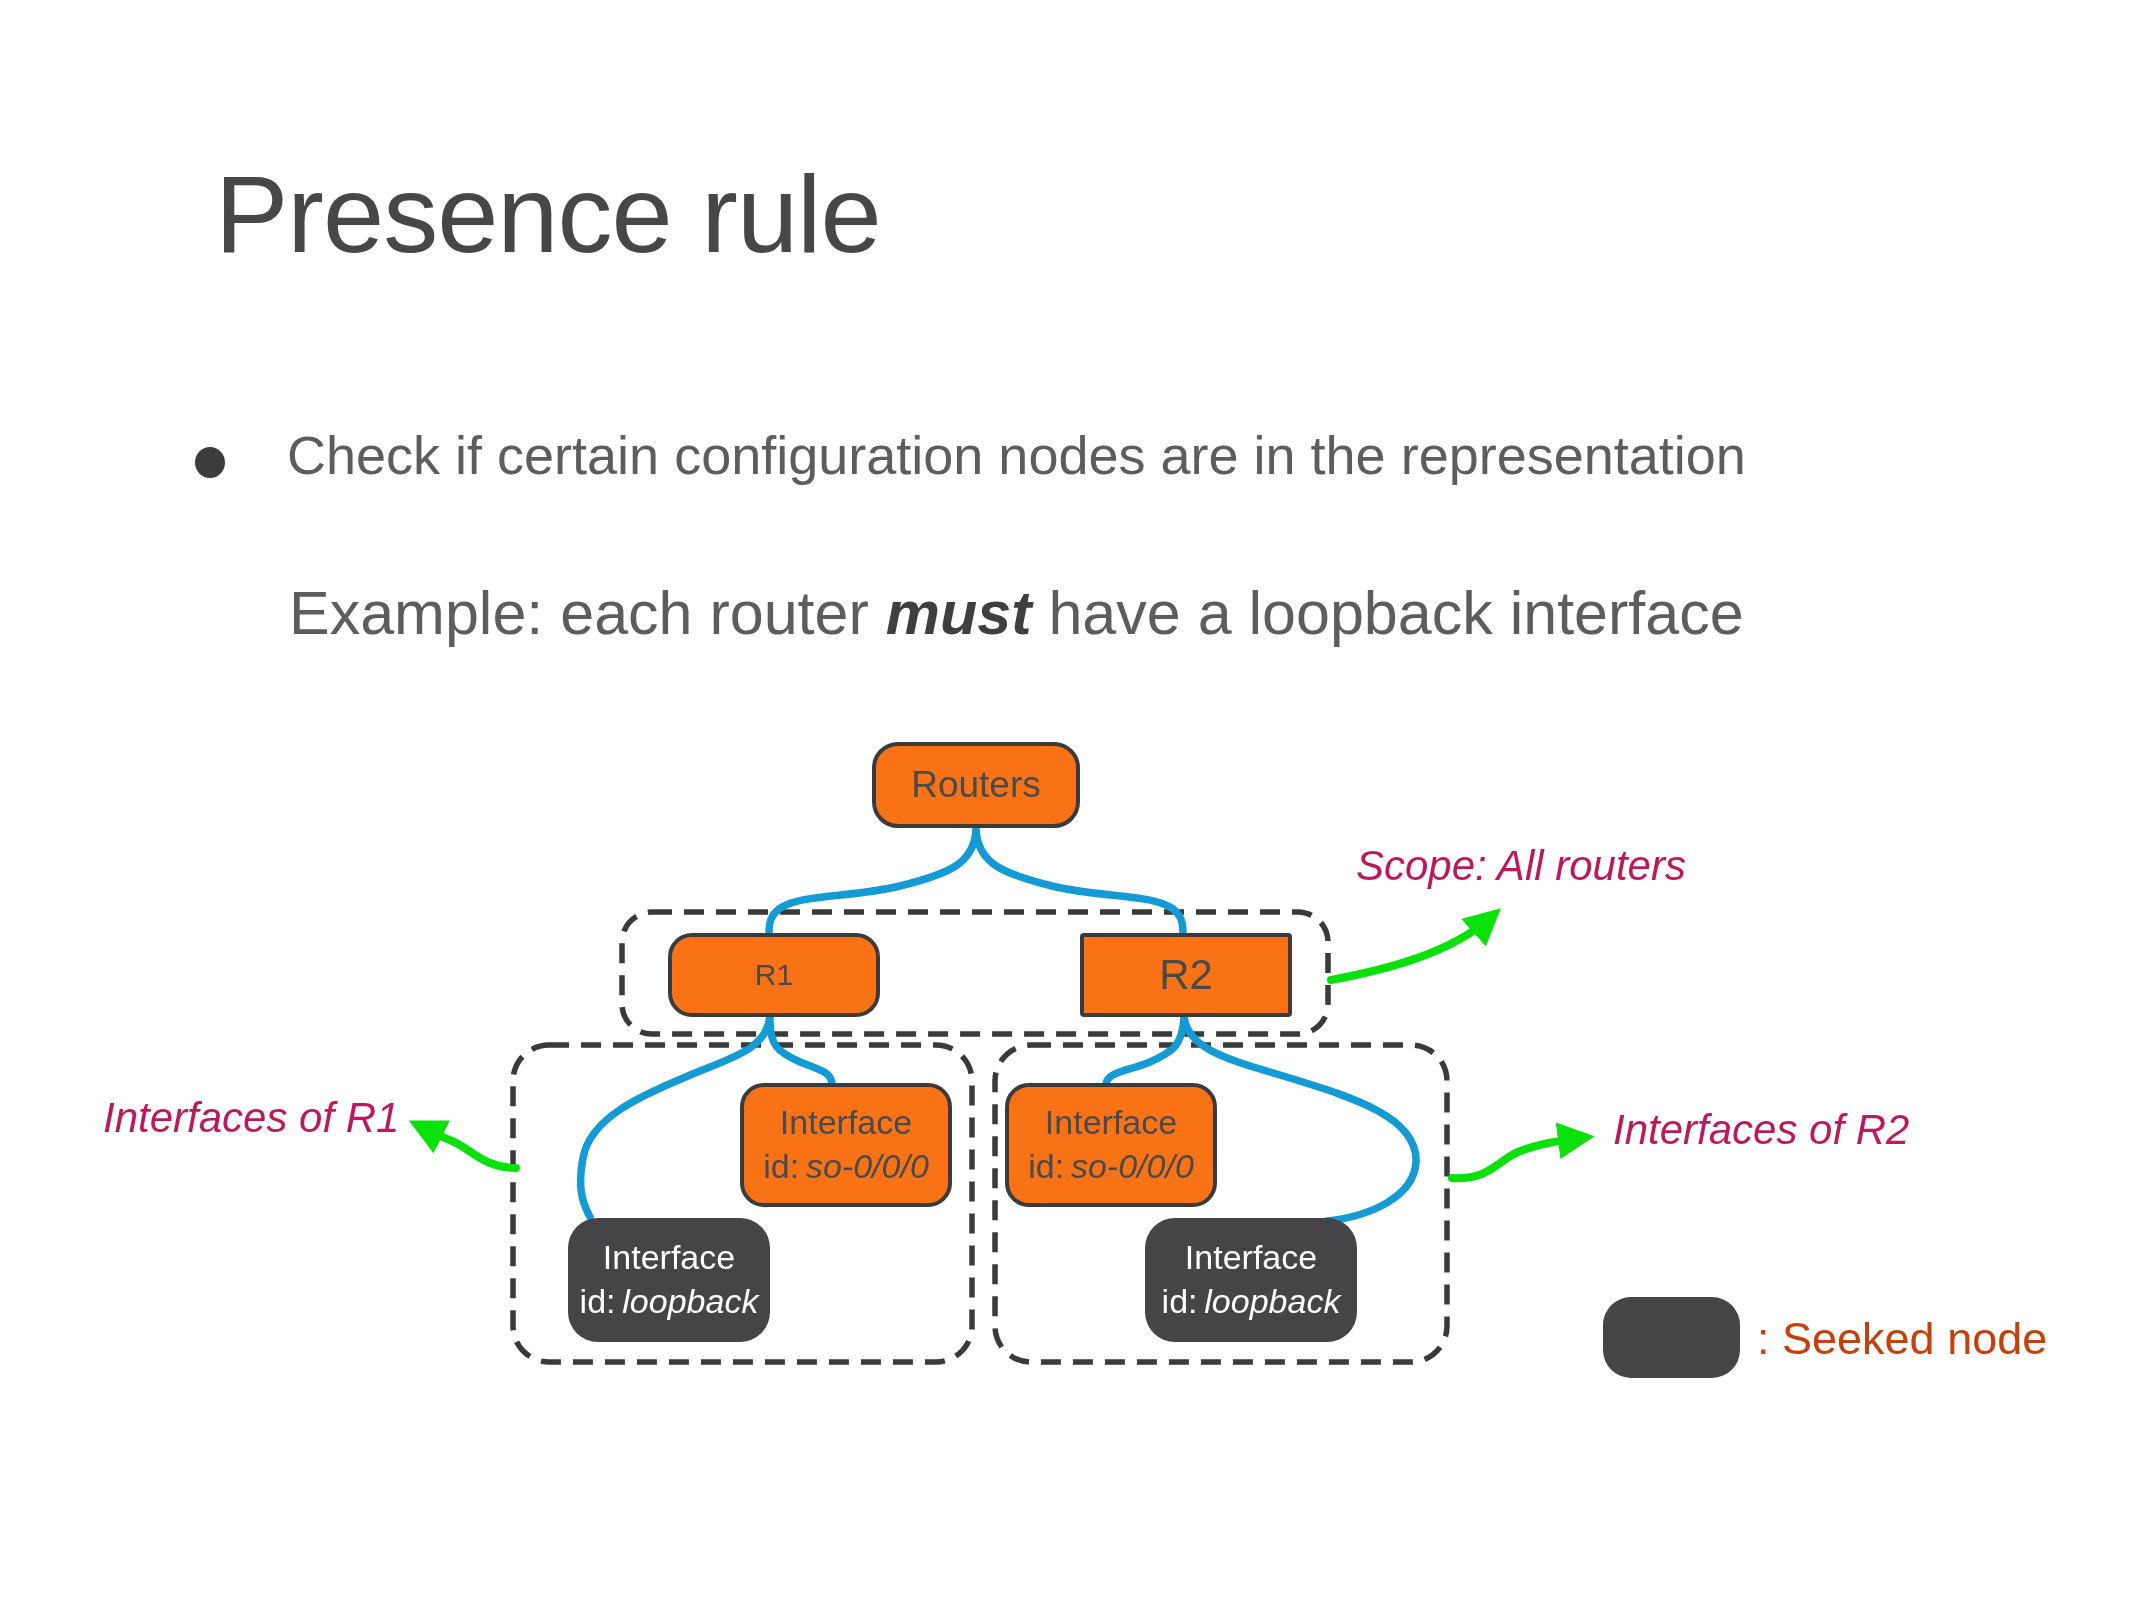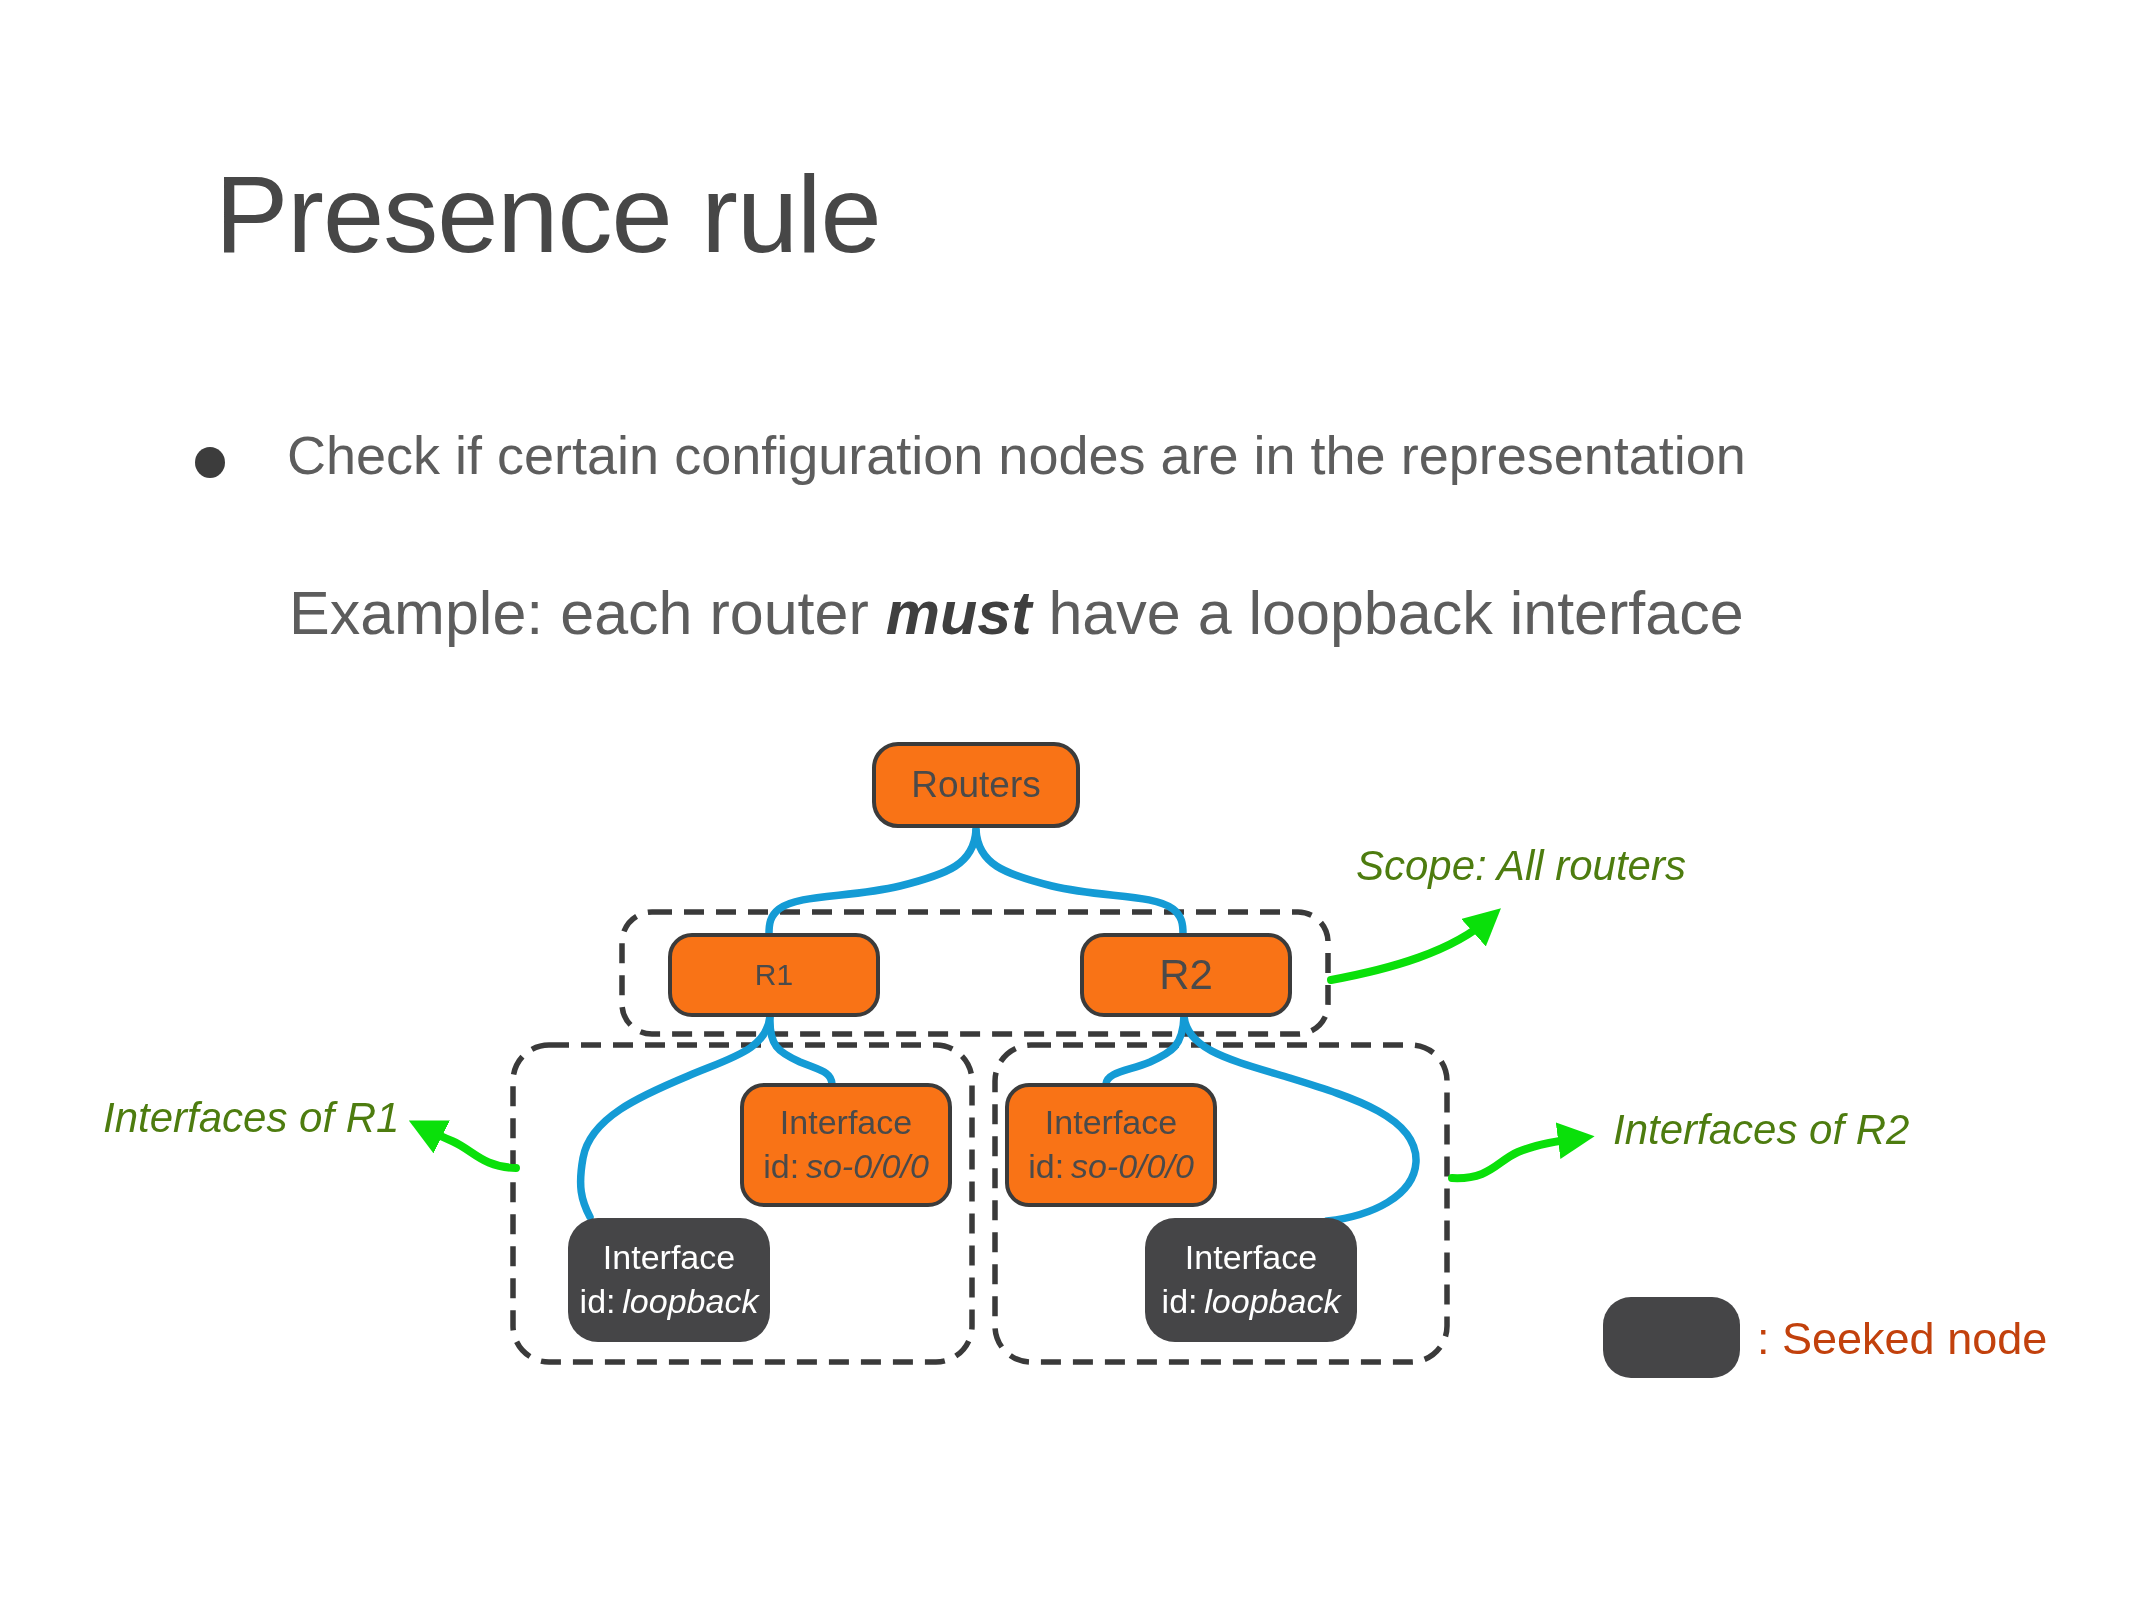--- a/index.html
+++ b/index.html
@@ -30,34 +30,34 @@
   }
   .example-text .em{font-weight:bold;font-style:italic;color:#3f3f3f;}
   .edges{position:absolute;left:0;top:0;pointer-events:none;}
   .node{
     position:absolute;display:flex;align-items:center;justify-content:center;
     background:#f97316;border:4px solid #3b3b3b;color:#4a4a4a;
     text-align:center;box-sizing:border-box;
   }
   .node-routers{left:872px;top:742px;width:208px;height:86px;border-radius:26px;font-size:37px;}
   .node-r1{left:668px;top:933px;width:212px;height:84px;border-radius:24px;font-size:30px;}
-  .node-r2{left:1080px;top:933px;width:212px;height:84px;border-radius:24px;font-size:42px;}
+  .node-r2{left:1080px;top:933px;width:212px;height:84px;border-radius:4px;font-size:42px;}
   .node-iface{
     flex-direction:column;line-height:1.28;font-size:34px;border-radius:24px;
   }
   .node-r1-so{left:740px;top:1083px;width:212px;height:124px;}
   .node-r2-so{left:1005px;top:1083px;width:212px;height:124px;}
   .node-dark{
     background:#454547;border:none;color:#ffffff;border-radius:30px;
   }
   .node-r1-loopback{left:568px;top:1218px;width:202px;height:124px;}
   .node-r2-loopback{left:1145px;top:1218px;width:212px;height:124px;}
   .id-value{font-style:italic;}
   .annotation{
-    position:absolute;font-style:italic;color:#4d7c0f;font-size:42px;white-space:nowrap;
+    position:absolute;font-style:italic;color:#be185d;font-size:42px;white-space:nowrap;
   }
   .ann-scope{left:1356px;top:842px;}
   .ann-r1{left:103px;top:1094px;}
   .ann-r2{left:1613px;top:1106px;}
   .legend-swatch{
     position:absolute;left:1603px;top:1297px;width:137px;height:81px;
     border-radius:28px;background:#454547;
   }
   .legend-label{
     position:absolute;left:1757px;top:1313px;font-size:45px;color:#c2410c;white-space:nowrap;

